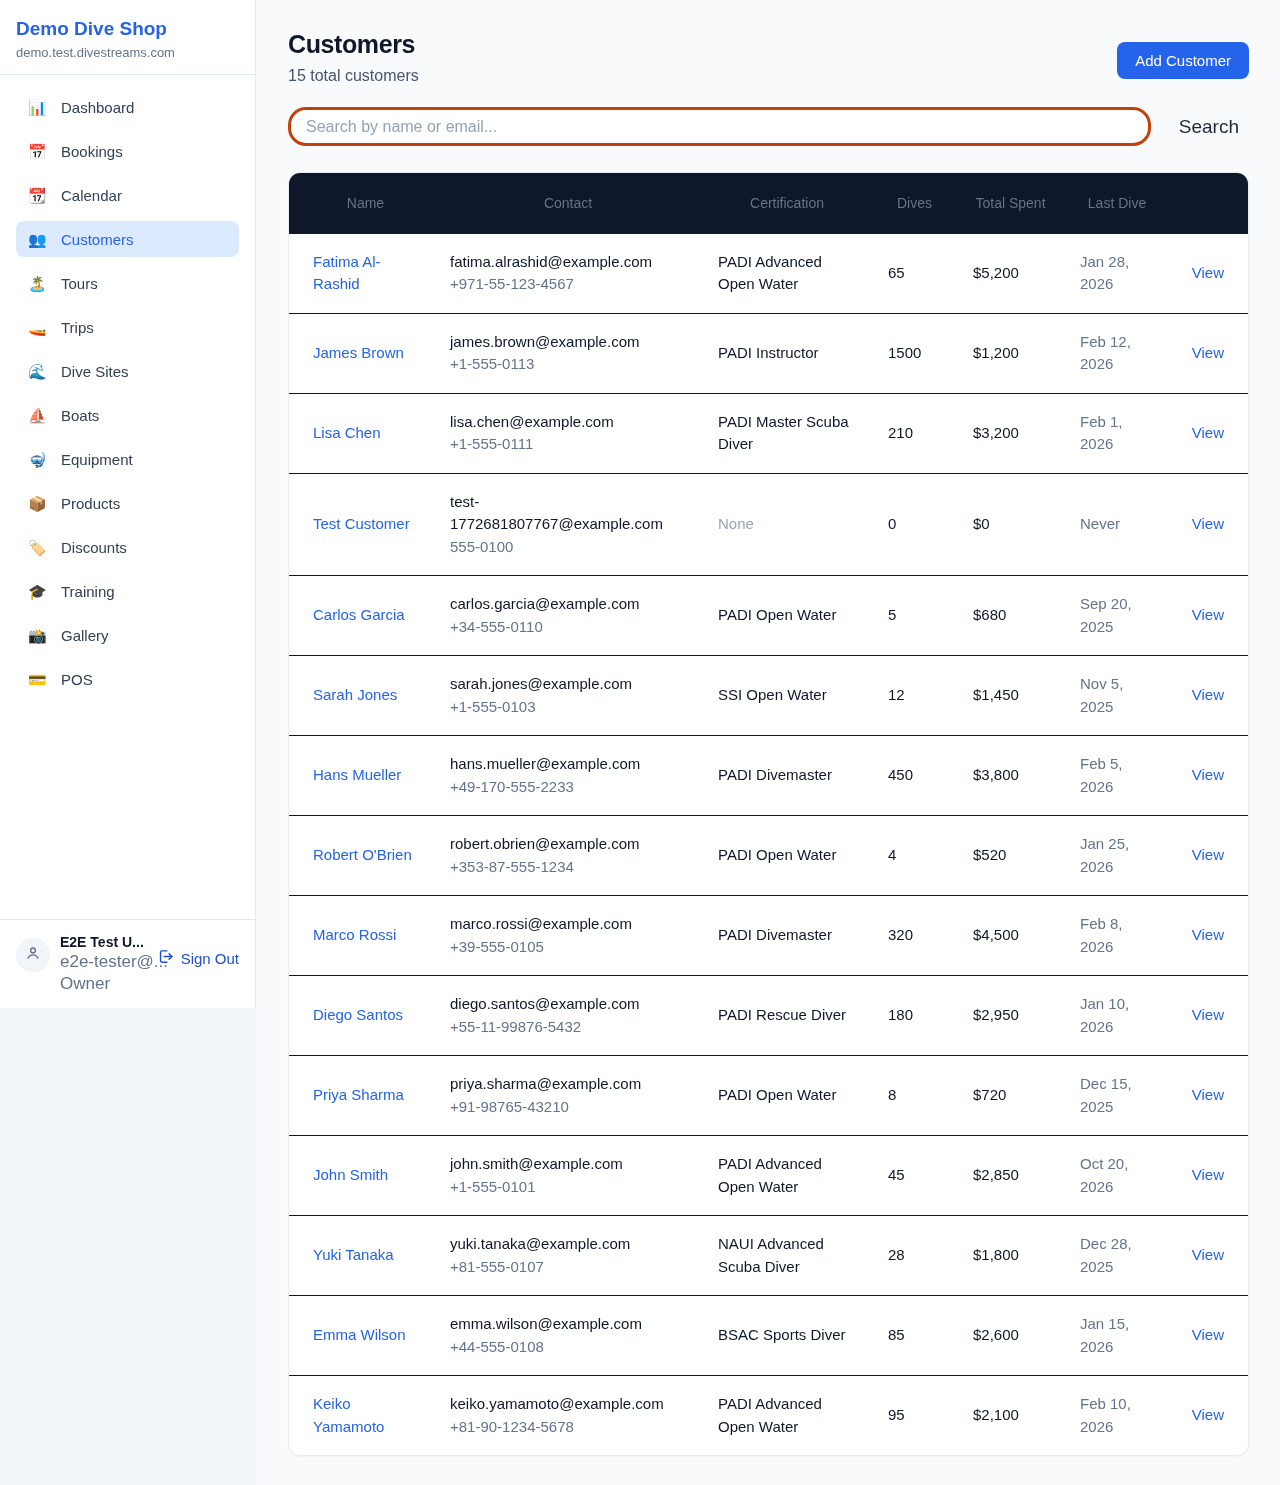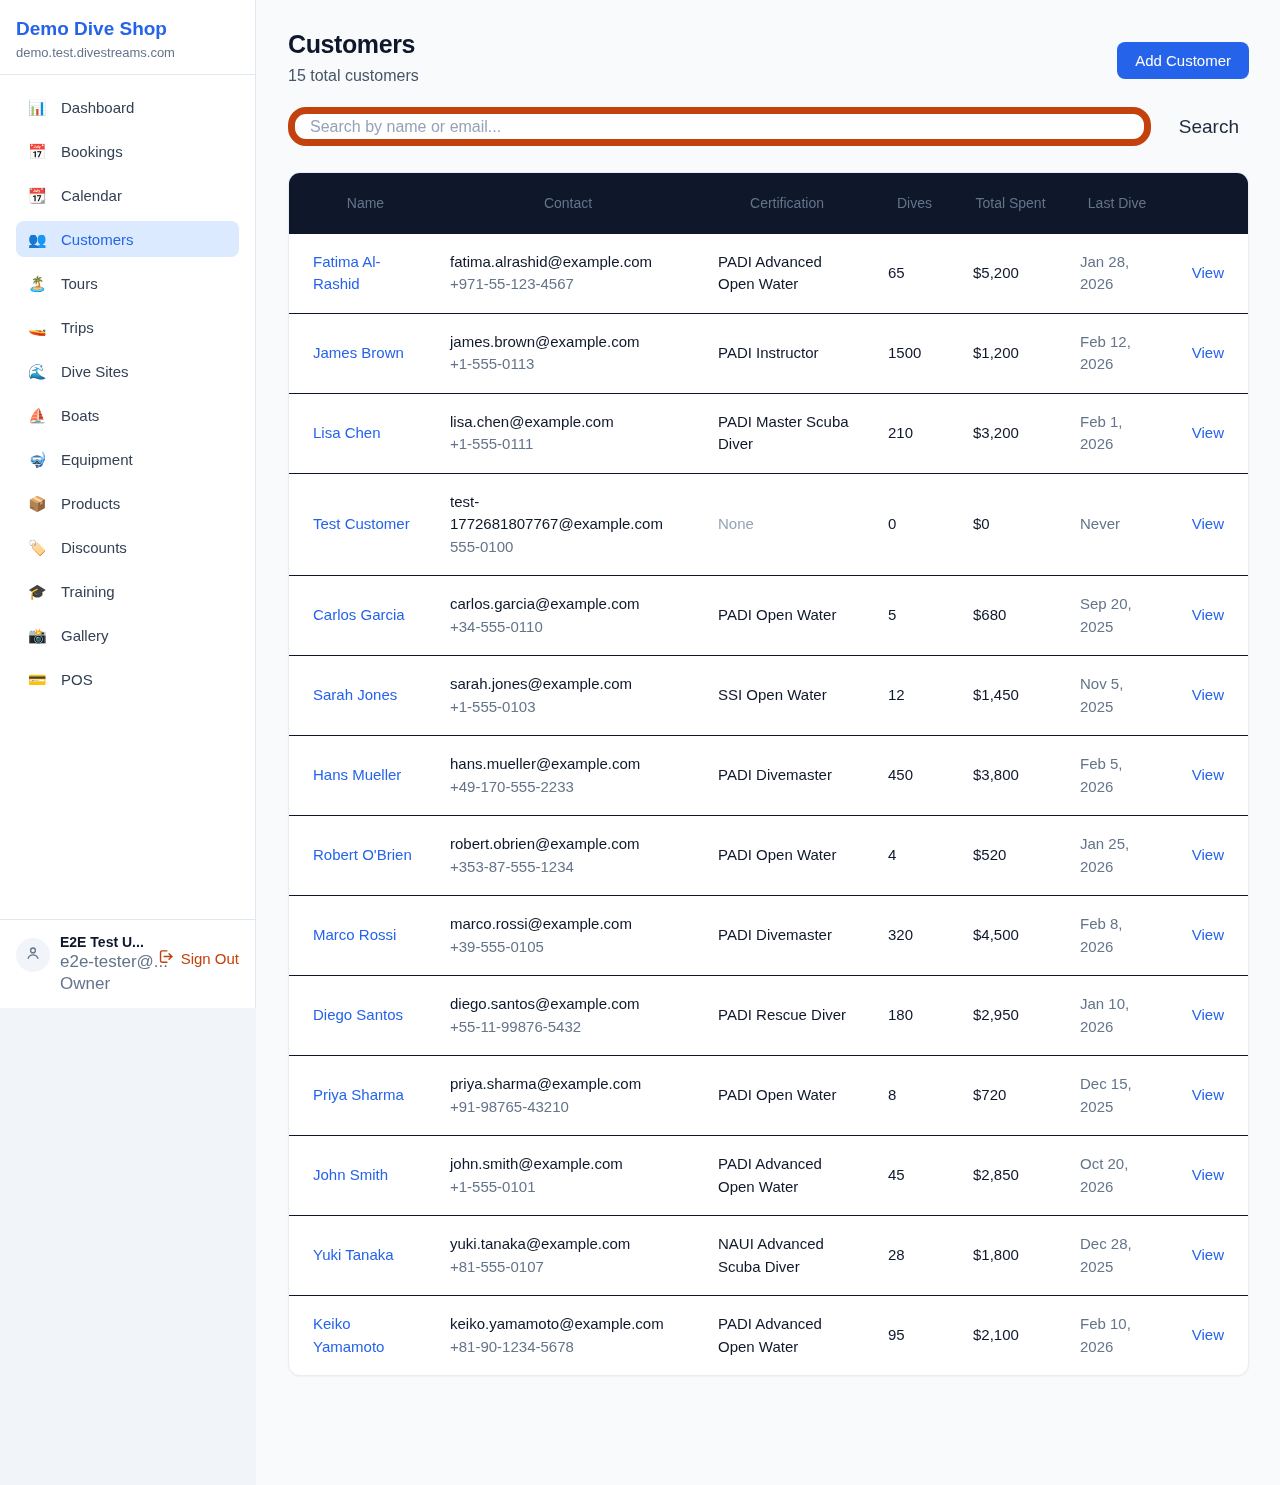--- a/index.html
+++ b/index.html
@@ -37,36 +37,36 @@
   .avatar {
     width:34px; height:34px; border-radius:50%; background:#f1f5f9;
     display:flex; align-items:center; justify-content:center; color:#64748b;
     flex-shrink:0; margin-top:4px;
   }
   .user-info { min-width:0; }
   .user-name { font-size:14px; font-weight:700; color:#0f172a; white-space:nowrap; }
   .user-email, .user-role { font-size:17px; color:#64748b; margin-top:2px; white-space:nowrap; }
   .signout {
     margin-left:auto; display:flex; align-items:center; gap:7px;
-    color:#c2410c; font-size:15px; background:none; border:none;
+    color:#1d4ed8; font-size:15px; background:none; border:none;
     cursor:pointer; font-family:inherit; margin-top:14px; flex-shrink:0;
   }
   
   .main { flex:1; padding:30px 32px 0 32px; background:#f8fafc; height:1485px; }
   .page-header { display:flex; justify-content:space-between; align-items:flex-start; }
   .page-title { font-size:25px; font-weight:700; color:#0f172a; letter-spacing:-0.4px; }
   .page-subtitle { font-size:16px; color:#475569; margin-top:8px; }
   .btn-primary {
     background:#2563eb; color:#ffffff; border:none; border-radius:8px;
     font-size:15px; font-weight:500; padding:0 18px; height:37px;
     cursor:pointer; font-family:inherit; margin-top:12px;
   }
   .search-row { display:flex; align-items:center; margin-top:22px; gap:18px; }
   .search-input {
-    flex:1; height:39px; border:7px solid #c2410c; border-radius:18px;
+    flex:1; height:39px; border:3px solid #c2410c; border-radius:18px;
     padding:0 15px; font-size:16px; font-family:inherit; color:#0f172a;
     background:#ffffff; outline:none;
   }
   .search-input::placeholder { color:#94a3b8; }
   .search-btn {
     background:none; border:none; font-size:19px; color:#1e293b;
     font-family:inherit; cursor:pointer; padding:0 10px;
   }
   
   .card {
@@ -396,20 +396,32 @@
       <span class="email">yuki.tanaka@example.com</span>
       <span class="phone">+81-555-0107</span>
     </td>
     <td class="cert">NAUI Advanced Scuba Diver</td>
     <td class="dives">28</td>
     <td class="spent">$1,800</td>
     <td class="lastdive">Dec 28, 2025</td>
     <td class="viewcell"><a class="view">View</a></td>
   </tr>
 
+  <tr>
+    <td><a class="cname">Emma Wilson</a></td>
+    <td>
+      <span class="email">emma.wilson@example.com</span>
+      <span class="phone">+44-555-0108</span>
+    </td>
+    <td class="cert">BSAC Sports Diver</td>
+    <td class="dives">85</td>
+    <td class="spent">$2,600</td>
+    <td class="lastdive">Jan 15, 2026</td>
+    <td class="viewcell"><a class="view">View</a></td>
+  </tr>
 
   <tr>
     <td><a class="cname">Keiko Yamamoto</a></td>
     <td>
       <span class="email">keiko.yamamoto@example.com</span>
       <span class="phone">+81-90-1234-5678</span>
     </td>
     <td class="cert">PADI Advanced Open Water</td>
     <td class="dives">95</td>
     <td class="spent">$2,100</td>

